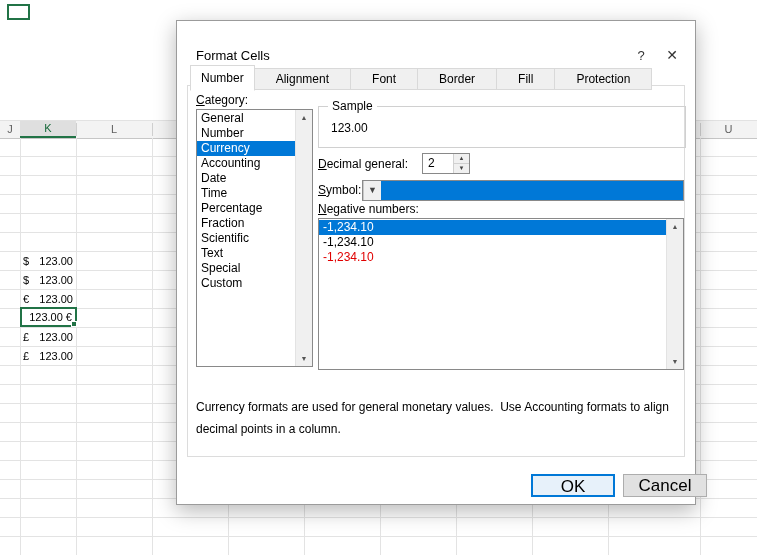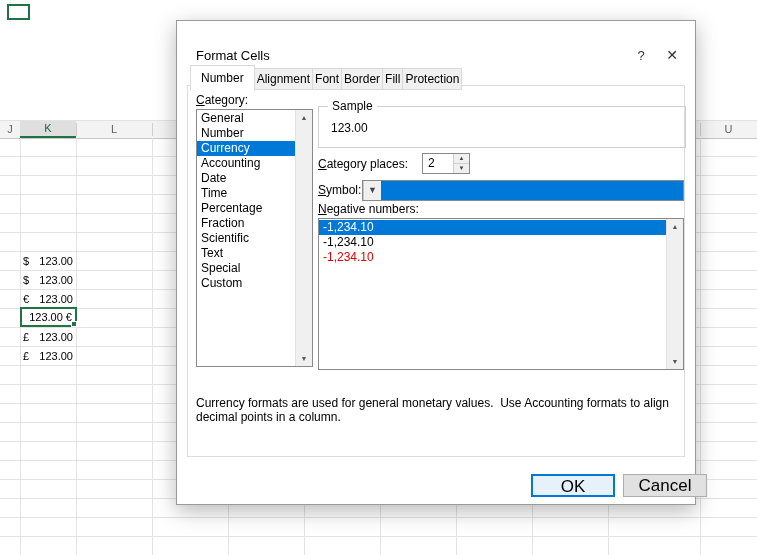--- a/index.html
+++ b/index.html
@@ -32,21 +32,21 @@
   
   .dialog{position:absolute;left:176px;top:20px;width:520px;height:485px;background:#fff;
           border:1px solid #9b9b9b;box-shadow:0 6px 20px rgba(0,0,0,.28);box-sizing:border-box;font-size:12px;}
   .titlebar{position:absolute;left:0;top:0;right:0;height:34px;display:flex;align-items:center;margin-top:17px;}
   .dtitle{margin-left:19px;font-size:13px;}
   .tbtn{text-align:center;color:#333;font-size:13px;cursor:default;}
   .tbtn.help{margin-left:auto;width:28px;}
   .tbtn.close{width:34px;margin-right:6px;font-size:14px;}
 
   .tabs{position:absolute;left:13px;top:44px;display:flex;align-items:flex-end;z-index:3;}
-  .tab{padding:3px 2px;border:1px solid #d9d9d9;background:#f0f0f0;font-size:12px;white-space:nowrap;}
+  .tab{padding:3px 21px;border:1px solid #d9d9d9;background:#f0f0f0;font-size:12px;white-space:nowrap;}
   .tab + .tab{margin-left:-1px;}
   .tab.active{background:#fff;border-bottom:1px solid #fff;padding:5px 10px;margin-bottom:-1px;position:relative;z-index:4;}
 
   .page{position:absolute;left:10px;top:64px;width:498px;height:372px;border:1px solid #dcdcdc;
         background:#fff;box-sizing:border-box;z-index:1;}
   .lbl{position:absolute;font-size:12px;}
   .acc::first-letter{text-decoration:underline;}
   .cat-lbl{left:8px;top:7px;}
   .dec-lbl{left:130px;top:71px;}
   .sym-lbl{left:130px;top:97px;}
@@ -74,21 +74,21 @@
   .spinval{flex:1;padding-left:5px;line-height:19px;}
   .spinbtns{width:15px;display:flex;flex-direction:column;border-left:1px solid #d0d0d0;}
   .sb{flex:1;font-size:6px;line-height:9px;text-align:center;background:#f0f0f0;color:#444;}
   .sb.up{border-bottom:1px solid #d0d0d0;}
 
   .combo{position:absolute;left:174px;top:94px;width:322px;height:21px;border:1px solid #898989;
          box-sizing:border-box;display:flex;background:#0078d7;}
   .combo-val{flex:1;color:#fff;padding-left:4px;line-height:19px;}
   .combo-arrow{width:17px;background:#f0f0f0;color:#444;text-align:center;line-height:19px;font-size:9px;border-left:1px solid #c8c8c8;}
 
-  .desc{position:absolute;left:8px;top:310px;width:490px;font-size:12px;line-height:14px;white-space:pre-wrap;}
+  .desc{position:absolute;left:8px;top:310px;width:490px;font-size:12px;line-height:22px;white-space:pre-wrap;}
 
   .btn{position:absolute;height:23px;width:84px;font-size:17px;font-family:inherit;cursor:default;}
   .btn.ok{left:354px;top:453px;background:#e7f1fa;border:2px solid #0078d7;}
   .btn.cancel{left:446px;top:453px;background:#e1e1e1;border:1px solid #adadad;}
 </style>
 </head>
 <body>
 
 <div class="screen">
 
@@ -185,21 +185,21 @@
           <div class="strack"></div>
           <div class="sarrow">▼</div>
         </div>
       </div>
 
       <div class="groupbox sample">
         <span class="glegend">Sample</span>
         <div class="gvalue">123.00</div>
       </div>
 
-      <div class="lbl acc dec-lbl">Category places:</div>
+      <div class="lbl acc dec-lbl">Decimal general:</div>
       <div class="spinbox">
         <span class="spinval">2</span>
         <span class="spinbtns">
           <span class="sb up">▲</span>
           <span class="sb dn">▼</span>
         </span>
       </div>
 
       <div class="lbl acc sym-lbl">Symbol:</div>
       <div class="combo">

